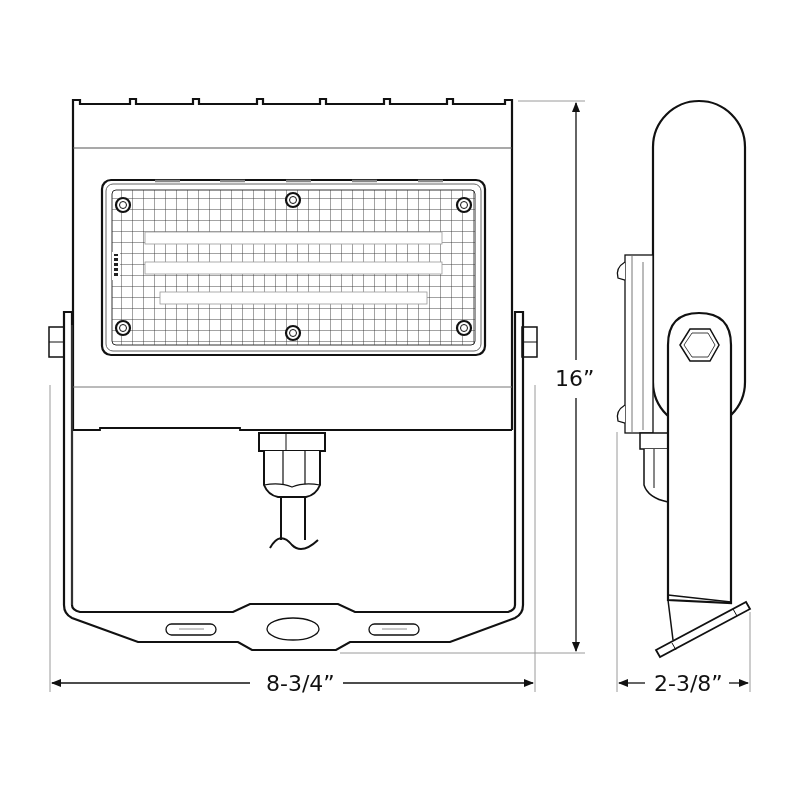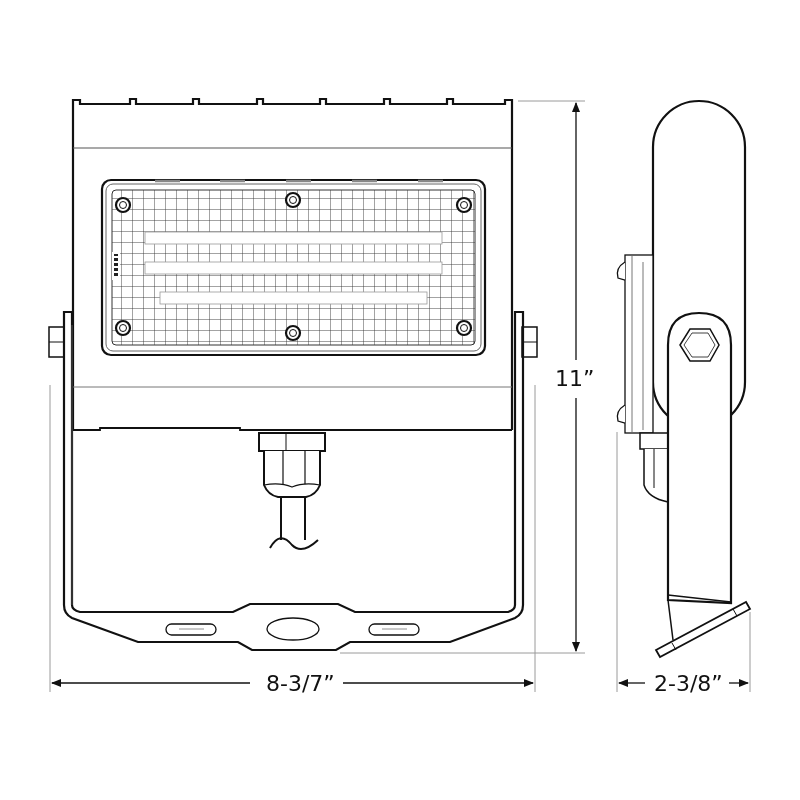--- a/index.html
+++ b/index.html
@@ -191,15 +191,15 @@
     <line x1="340" y1="683" x2="533" y2="683" stroke="#111" stroke-width="1.3" marker-end="url(#arrow)"></line>
 
     <line x1="617" y1="432" x2="617" y2="692" stroke="#9a9a9a" stroke-width="1"></line>
     <line x1="750" y1="612" x2="750" y2="692" stroke="#9a9a9a" stroke-width="1"></line>
 
     <line x1="619" y1="683" x2="645" y2="683" stroke="#111" stroke-width="1.3" marker-start="url(#arrow)"></line>
     <line x1="722" y1="683" x2="748" y2="683" stroke="#111" stroke-width="1.3" marker-end="url(#arrow)"></line>
   </g>
 </svg>
 
-<div id="dim-height-label" class="dim-label">11”</div>
-<div id="dim-width-label" class="dim-label">8-3/7”</div>
+<div id="dim-height-label" class="dim-label">16”</div>
+<div id="dim-width-label" class="dim-label">8-3/4”</div>
 <div id="dim-depth-label" class="dim-label">2-3/8”</div>
 
 </body></html>

